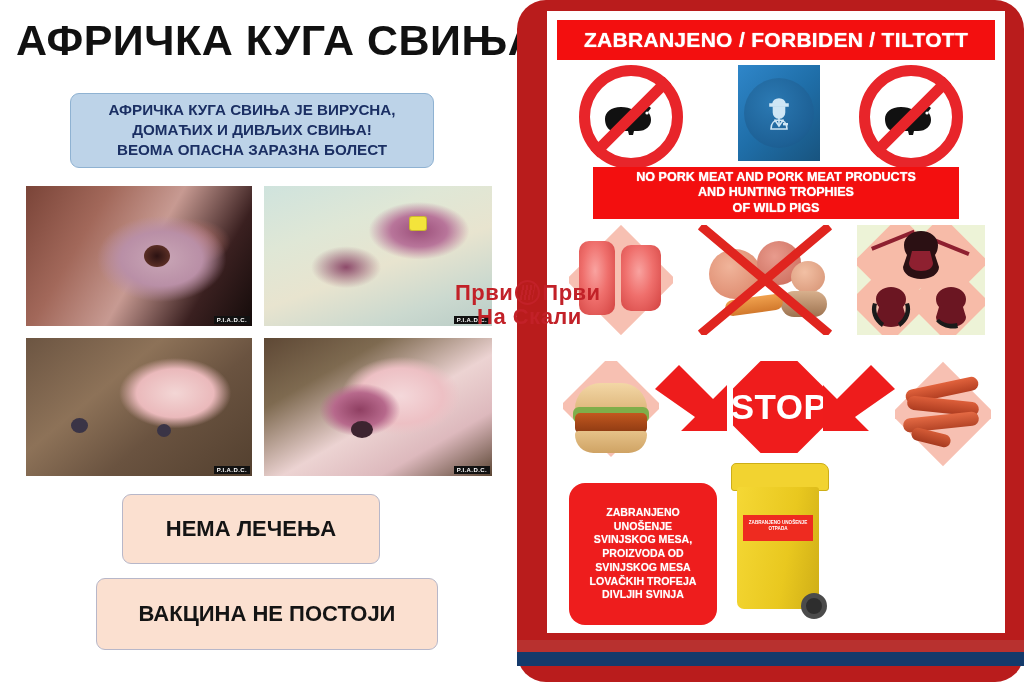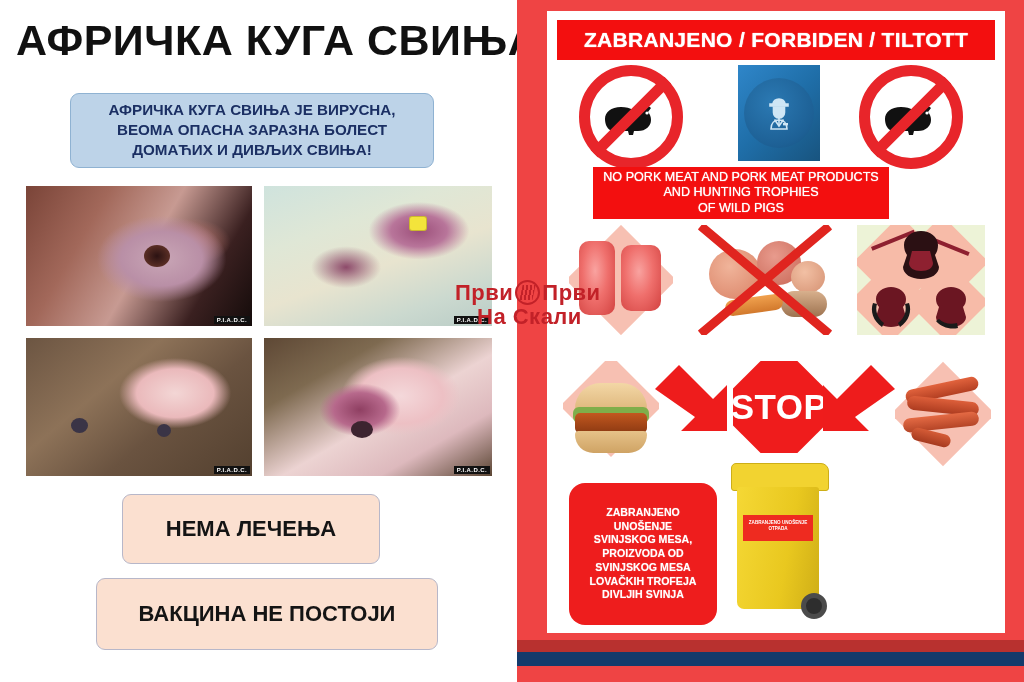--- a/index.html
+++ b/index.html
@@ -67,21 +67,21 @@
 
   .pill-box{
     position:absolute;background:#fbe0d0;border:1px solid #b7b7c9;border-radius:9px;
     color:#141414;font-weight:bold;text-align:center;box-sizing:border-box;
     display:flex;align-items:center;justify-content:center;
   }
   #no-cure-box{left:122px;top:494px;width:258px;height:70px;font-size:22px;}
   #no-vaccine-box{left:96px;top:578px;width:342px;height:72px;font-size:22px;}
 
   
-  #poster-outer{position:absolute;left:517px;top:0;width:507px;height:682px;background:#ef4444;}
+  #poster-outer{position:absolute;left:517px;top:0;width:507px;height:682px;background:#b91c1c;border-radius:29px;}
   #poster-flag{position:absolute;left:0;bottom:16px;width:507px;height:26px;}
   #poster-flag .red{position:absolute;left:0;top:0;width:100%;height:12px;background:#b8312f;}
   #poster-flag .blue{position:absolute;left:0;top:12px;width:100%;height:14px;background:#143a6b;}
 
   #poster{position:absolute;left:30px;top:11px;width:458px;height:622px;background:#fff;}
 
   #poster-header{
     position:absolute;left:10px;top:9px;width:438px;height:40px;background:#f30f0f;
     display:flex;align-items:center;justify-content:center;
     color:#fff;font-weight:bold;font-size:21px;letter-spacing:0.3px;
@@ -108,23 +108,23 @@
     background:linear-gradient(135deg,#2f86c9 0%,#1f6ea8 50%,#18547f 100%);
     display:flex;align-items:center;justify-content:center;
   }
   #officer-circle{
     width:70px;height:70px;border-radius:50%;
     background:radial-gradient(circle at 40% 35%,#2b79b3 0%,#1d6095 70%,#17517e 100%);
     display:flex;align-items:center;justify-content:center;
   }
 
   #poster-subheader{
-    position:absolute;left:46px;top:156px;width:296px;height:52px;background:#f30f0f;
+    position:absolute;left:46px;top:156px;width:366px;height:52px;background:#f30f0f;
     display:flex;flex-direction:column;align-items:center;justify-content:center;
-    color:#fff;font-weight:normal;font-size:12.6px;line-height:1.22;text-align:center;
+    color:#fff;font-weight:bold;font-size:12.6px;line-height:1.22;text-align:center;
     text-shadow:0 0 1px #fff;
   }
 
   
   .thumb{position:absolute;overflow:hidden;}
   .diamond{
     position:absolute;left:50%;top:50%;width:86px;height:86px;background:#f6b5a4;opacity:.85;
     transform:translate(-50%,-50%) rotate(45deg);
   }
   #meat-raw{left:22px;top:214px;width:104px;height:110px;background:#fff;}
@@ -184,22 +184,22 @@
 <body>
 
 <div id="root">
 
   <div id="left-panel">
 
     <div id="page-title">АФРИЧКА КУГА СВИЊА</div>
 
     <div id="info-callout">
       <div>АФРИЧКА КУГА СВИЊА ЈЕ ВИРУСНА,</div>
+      <div>ДОМАЋИХ И ДИВЉИХ  СВИЊА!</div>
       <div>ВЕОМА ОПАСНА ЗАРАЗНА БОЛЕСТ</div>
-      <div>ДОМАЋИХ И ДИВЉИХ  СВИЊА!</div>
     </div>
 
     <div id="photo-grid">
 
       <div class="photo" id="photo-1">
         <span class="cap">P.I.A.D.C.</span>
       </div>
 
       <div class="photo" id="photo-2">
         <span class="cap">P.I.A.D.C.</span>

